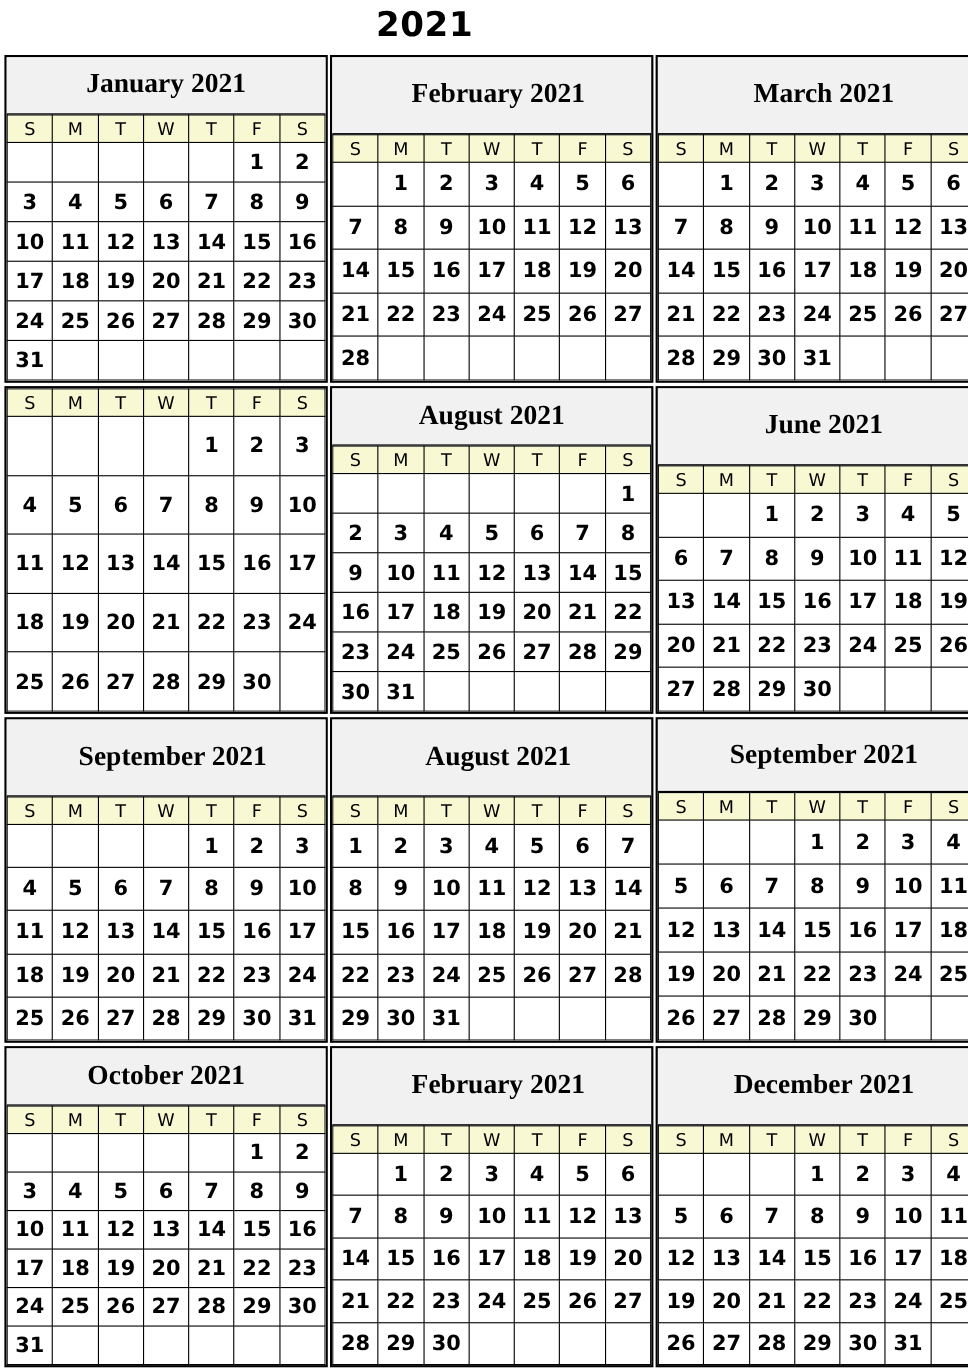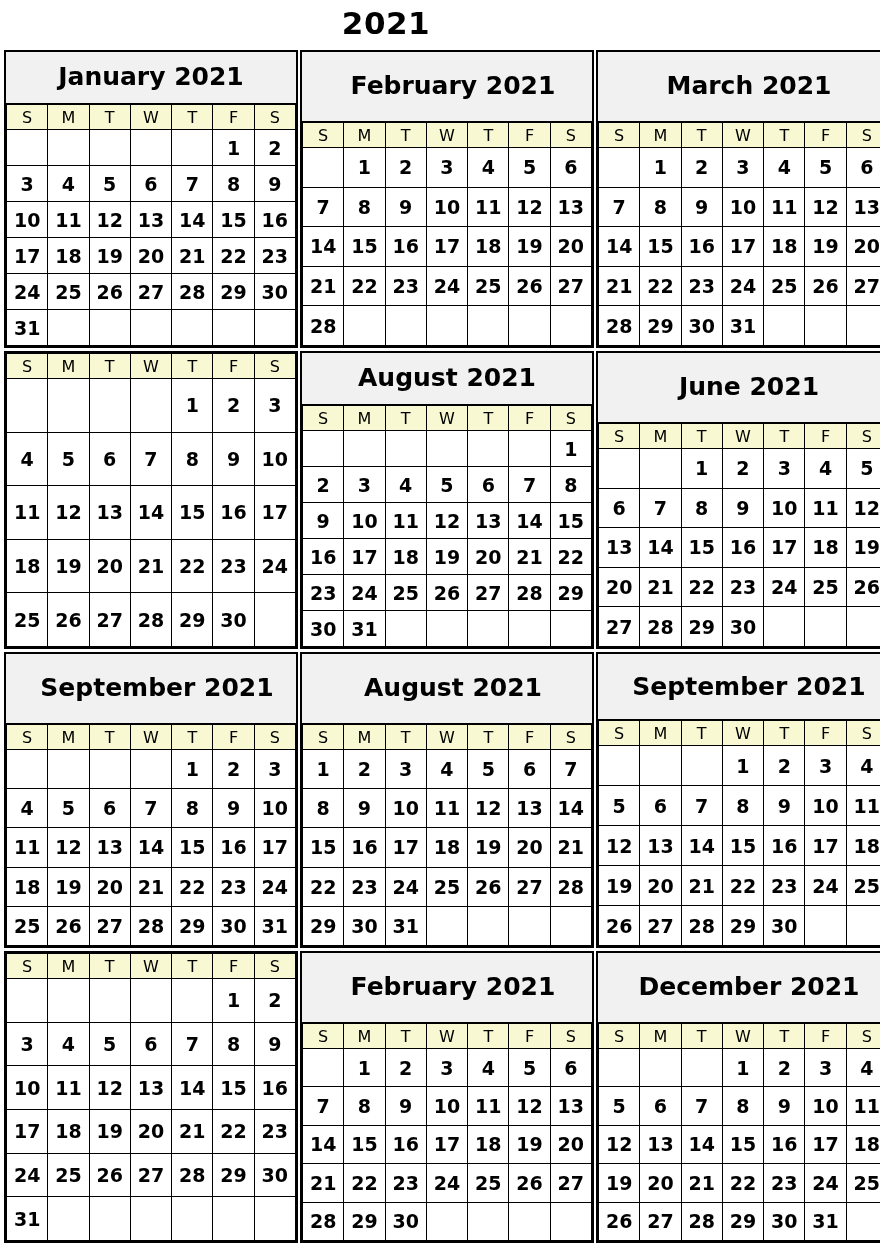--- a/index.html
+++ b/index.html
@@ -60,20 +60,21 @@
     font-weight: bold;
     color: #000000;
     padding: 4px 2px 6px 2px;
     line-height: 30px;
     box-sizing: border-box;
     flex: 0 0 auto;
     display: flex;
     align-items: center;
     justify-content: center;
     border-bottom: 1px solid #000000;
+    font-family: Liberation Serif, serif;
   }
   .month-block.rows-5 .month-title { min-height: 70px; padding-left: 14px; }
   .month-block.rows-6 .month-title { min-height: 52px; }
   .month-block.title-wrap .month-title {
     line-height: 29px;
     min-height: 66px;
     padding-top: 2px;
     padding-bottom: 2px;
   }
 
@@ -693,20 +694,21 @@
               <td>28</td>
               <td>29</td>
               <td>30</td>
               <td class="empty"></td>
               <td class="empty"></td>
             </tr>
           </tbody>
         </table>
       </div>
       <div class="month-block rows-6">
+        <div class="month-title">October 2021</div>
         <table class="month-table">
           <thead>
             <tr>
               <th>S</th>
               <th>M</th>
               <th>T</th>
               <th>W</th>
               <th>T</th>
               <th>F</th>
               <th>S</th>

